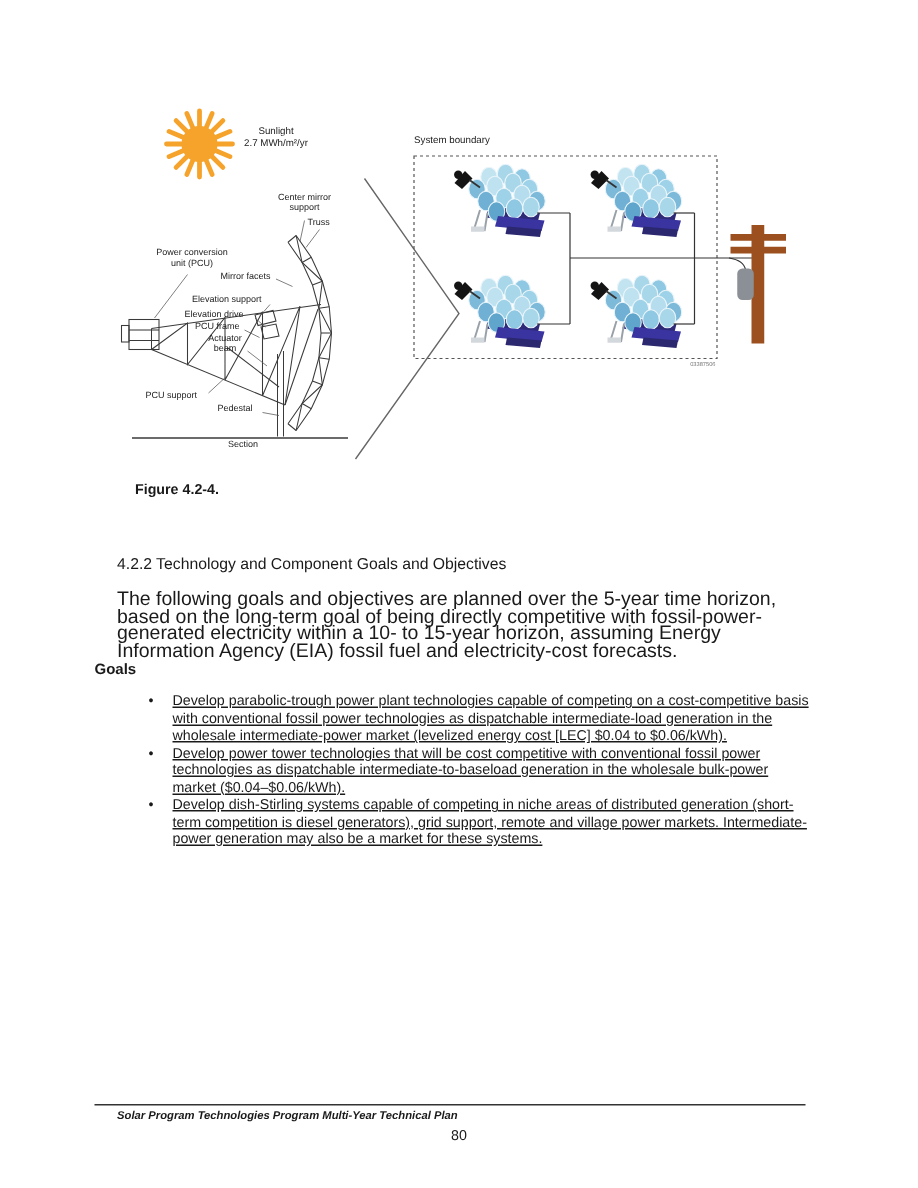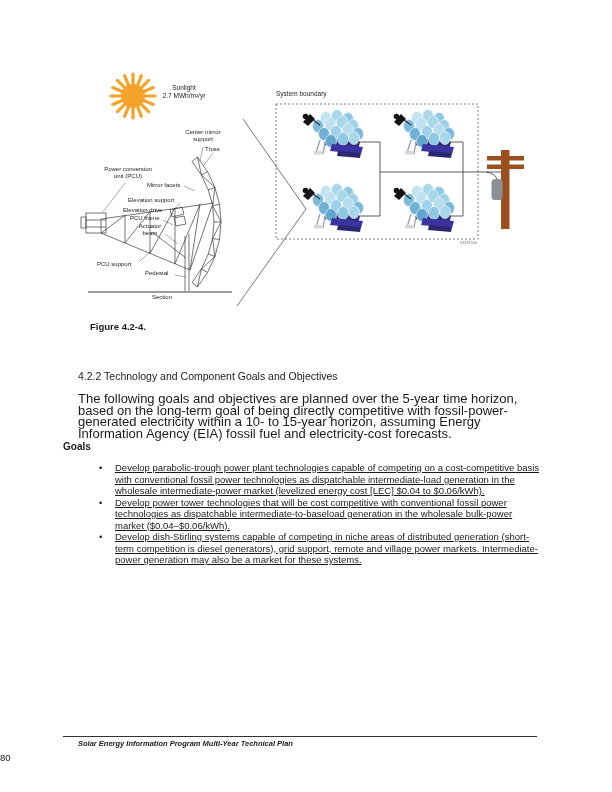--- a/index.html
+++ b/index.html
@@ -30,21 +30,21 @@
   .bullets { position:absolute; left:99px; top:462px; width:442px; list-style:none; }
   .bullets li { display:flex; font-size:9.5px; line-height:11.5px; }
   .bullets .bch { width:16px; flex:none; }
   .bullets .btx { flex:1;text-decoration:underline; }
 
   
   .foot-rule { position:absolute; left:63px; top:736px; width:474px; height:0;
                border-top:1px solid #333; }
   .foot-text { position:absolute; left:78px; top:739px; font-size:7.5px;
                font-weight:bold; font-style:italic; }
-  .page-num { position:absolute; left:0; top:752px; width:612px; text-align:left;
+  .page-num { position:absolute; left:0; top:752px; width:612px; text-align:center;
               font-size:9.5px; }
 </style>
 </head>
 <body>
 
 <div class="fig">
   <svg viewBox="60 56 480 260">
     <defs>
       <g id="dish">
         <path d="M24,27 L58,32 L56,40 L22,35 Z" fill="#2E2A78"></path>
@@ -206,14 +206,14 @@
     <span class="bch">•</span>
     <span class="btx">Develop power tower technologies that will be cost competitive with conventional fossil power technologies as dispatchable intermediate-to-baseload generation in the wholesale bulk-power market ($0.04–$0.06/kWh).</span>
   </li>
   <li>
     <span class="bch">•</span>
     <span class="btx">Develop dish-Stirling systems capable of competing in niche areas of distributed generation (short-term competition is diesel generators), grid support, remote and village power markets. Intermediate-power generation may also be a market for these systems.</span>
   </li>
 </ul>
 
 <div class="foot-rule"></div>
-<div class="foot-text">Solar Energy Information Program Multi-Year Technical Plan</div>
+<div class="foot-text">Solar Program Technologies Program Multi-Year Technical Plan</div>
 <div class="page-num">80</div>
 
 </body></html>

